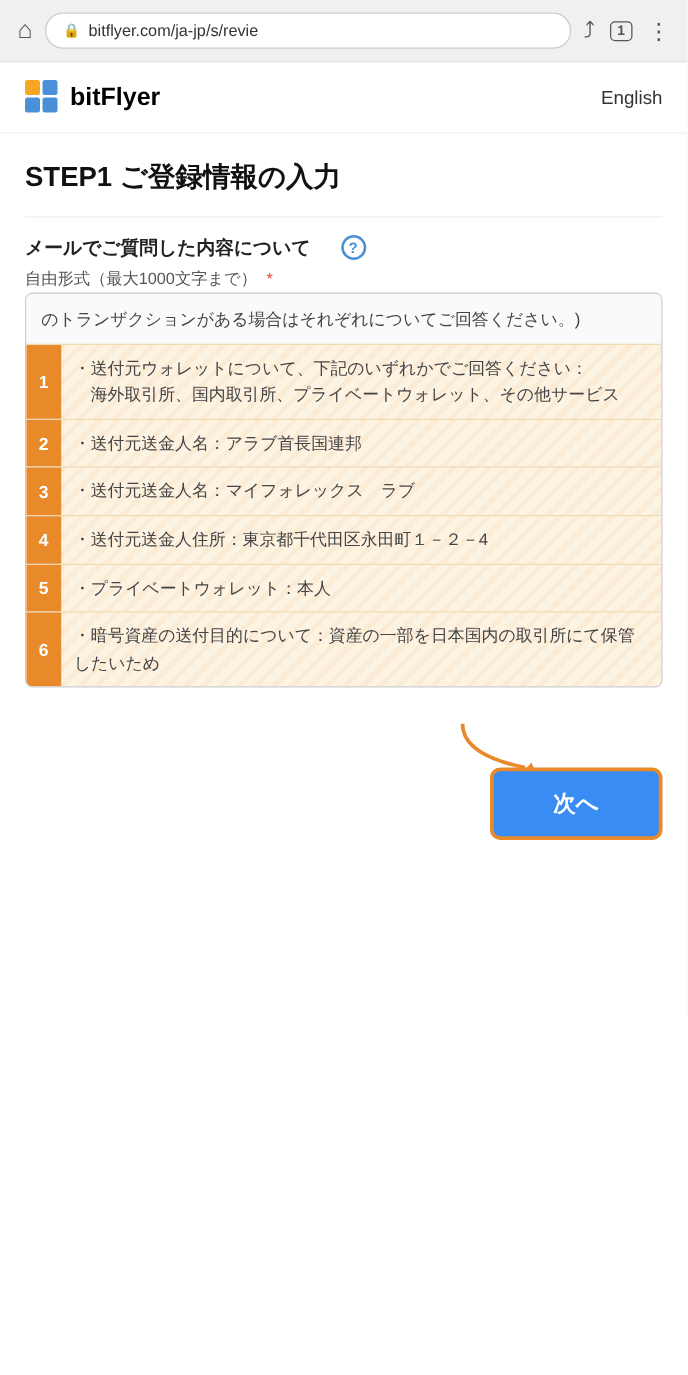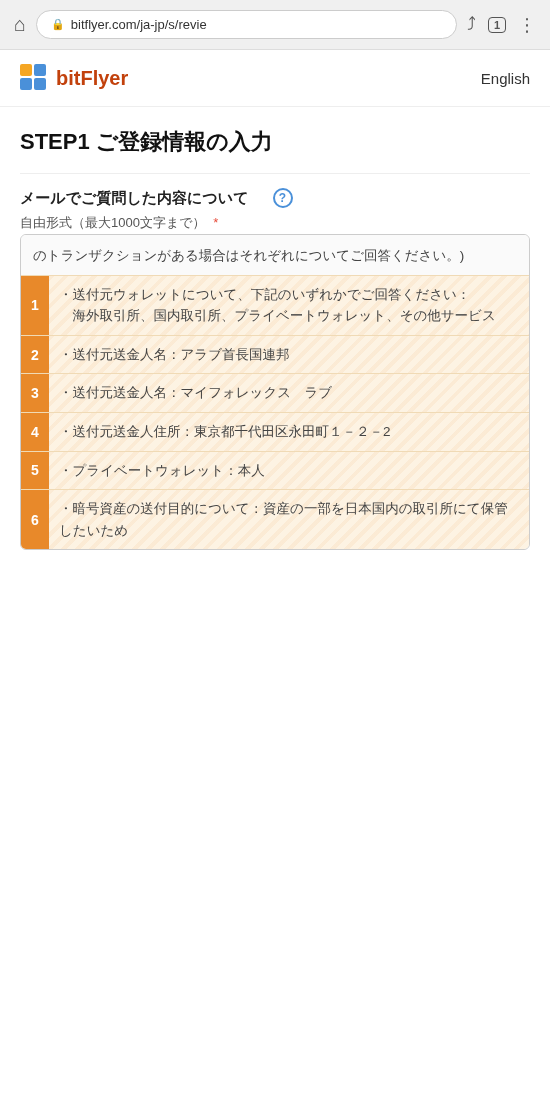--- a/index.html
+++ b/index.html
@@ -90,21 +90,21 @@
     }
 
     .logo-icon {
       width: 28px;
       height: 28px;
     }
 
     .logo-text {
       font-size: 20px;
       font-weight: bold;
-      color: #c2410c;
+      color: #000000;
     }
 
     .lang-button {
       font-size: 15px;
       color: #333;
       cursor: pointer;
       background: none;
       border: none;
       font-family: inherit;
     }
@@ -324,21 +324,21 @@
           <div class="item-content">
             <span>・送付元送金人名：マイフォレックス　ラブ</span>
           </div>
         </div>
 
         <div class="highlight-item">
           <div class="item-number">
             <span>4</span>
           </div>
           <div class="item-content">
-            <span>・送付元送金人住所：東京都千代田区永田町１－２－2</span>
+            <span>・送付元送金人住所：東京都千代田区永田町１－２－4</span>
           </div>
         </div>
 
         <div class="highlight-item">
           <div class="item-number">
             <span>5</span>
           </div>
           <div class="item-content">
             <span>・プライベートウォレット：本人</span>
           </div>
@@ -349,16 +349,27 @@
             <span>6</span>
           </div>
           <div class="item-content">
             <span style="white-space:pre-line;">・暗号資産の送付目的について：資産の一部を日本国内の取引所にて保管したいため</span>
           </div>
         </div>
 
       </div>
     </div>
 
+    <div style="margin-top: 24px; position: relative;">
+      <div class="arrow-container">
+        <svg class="arrow-svg" viewBox="0 0 80 50" xmlns="http://www.w3.org/2000/svg">
+          <path d="M 10 5 Q 10 30 60 40" stroke="#e8892a" stroke-width="3" fill="none"></path>
+          <polygon points="55,48 65,36 70,46" fill="#e8892a"></polygon>
+        </svg>
+      </div>
+      <div class="next-button-wrapper">
+        <button class="next-button">次へ</button>
+      </div>
+    </div>
 
   </div>
 
 </div>
 
 </body></html>

